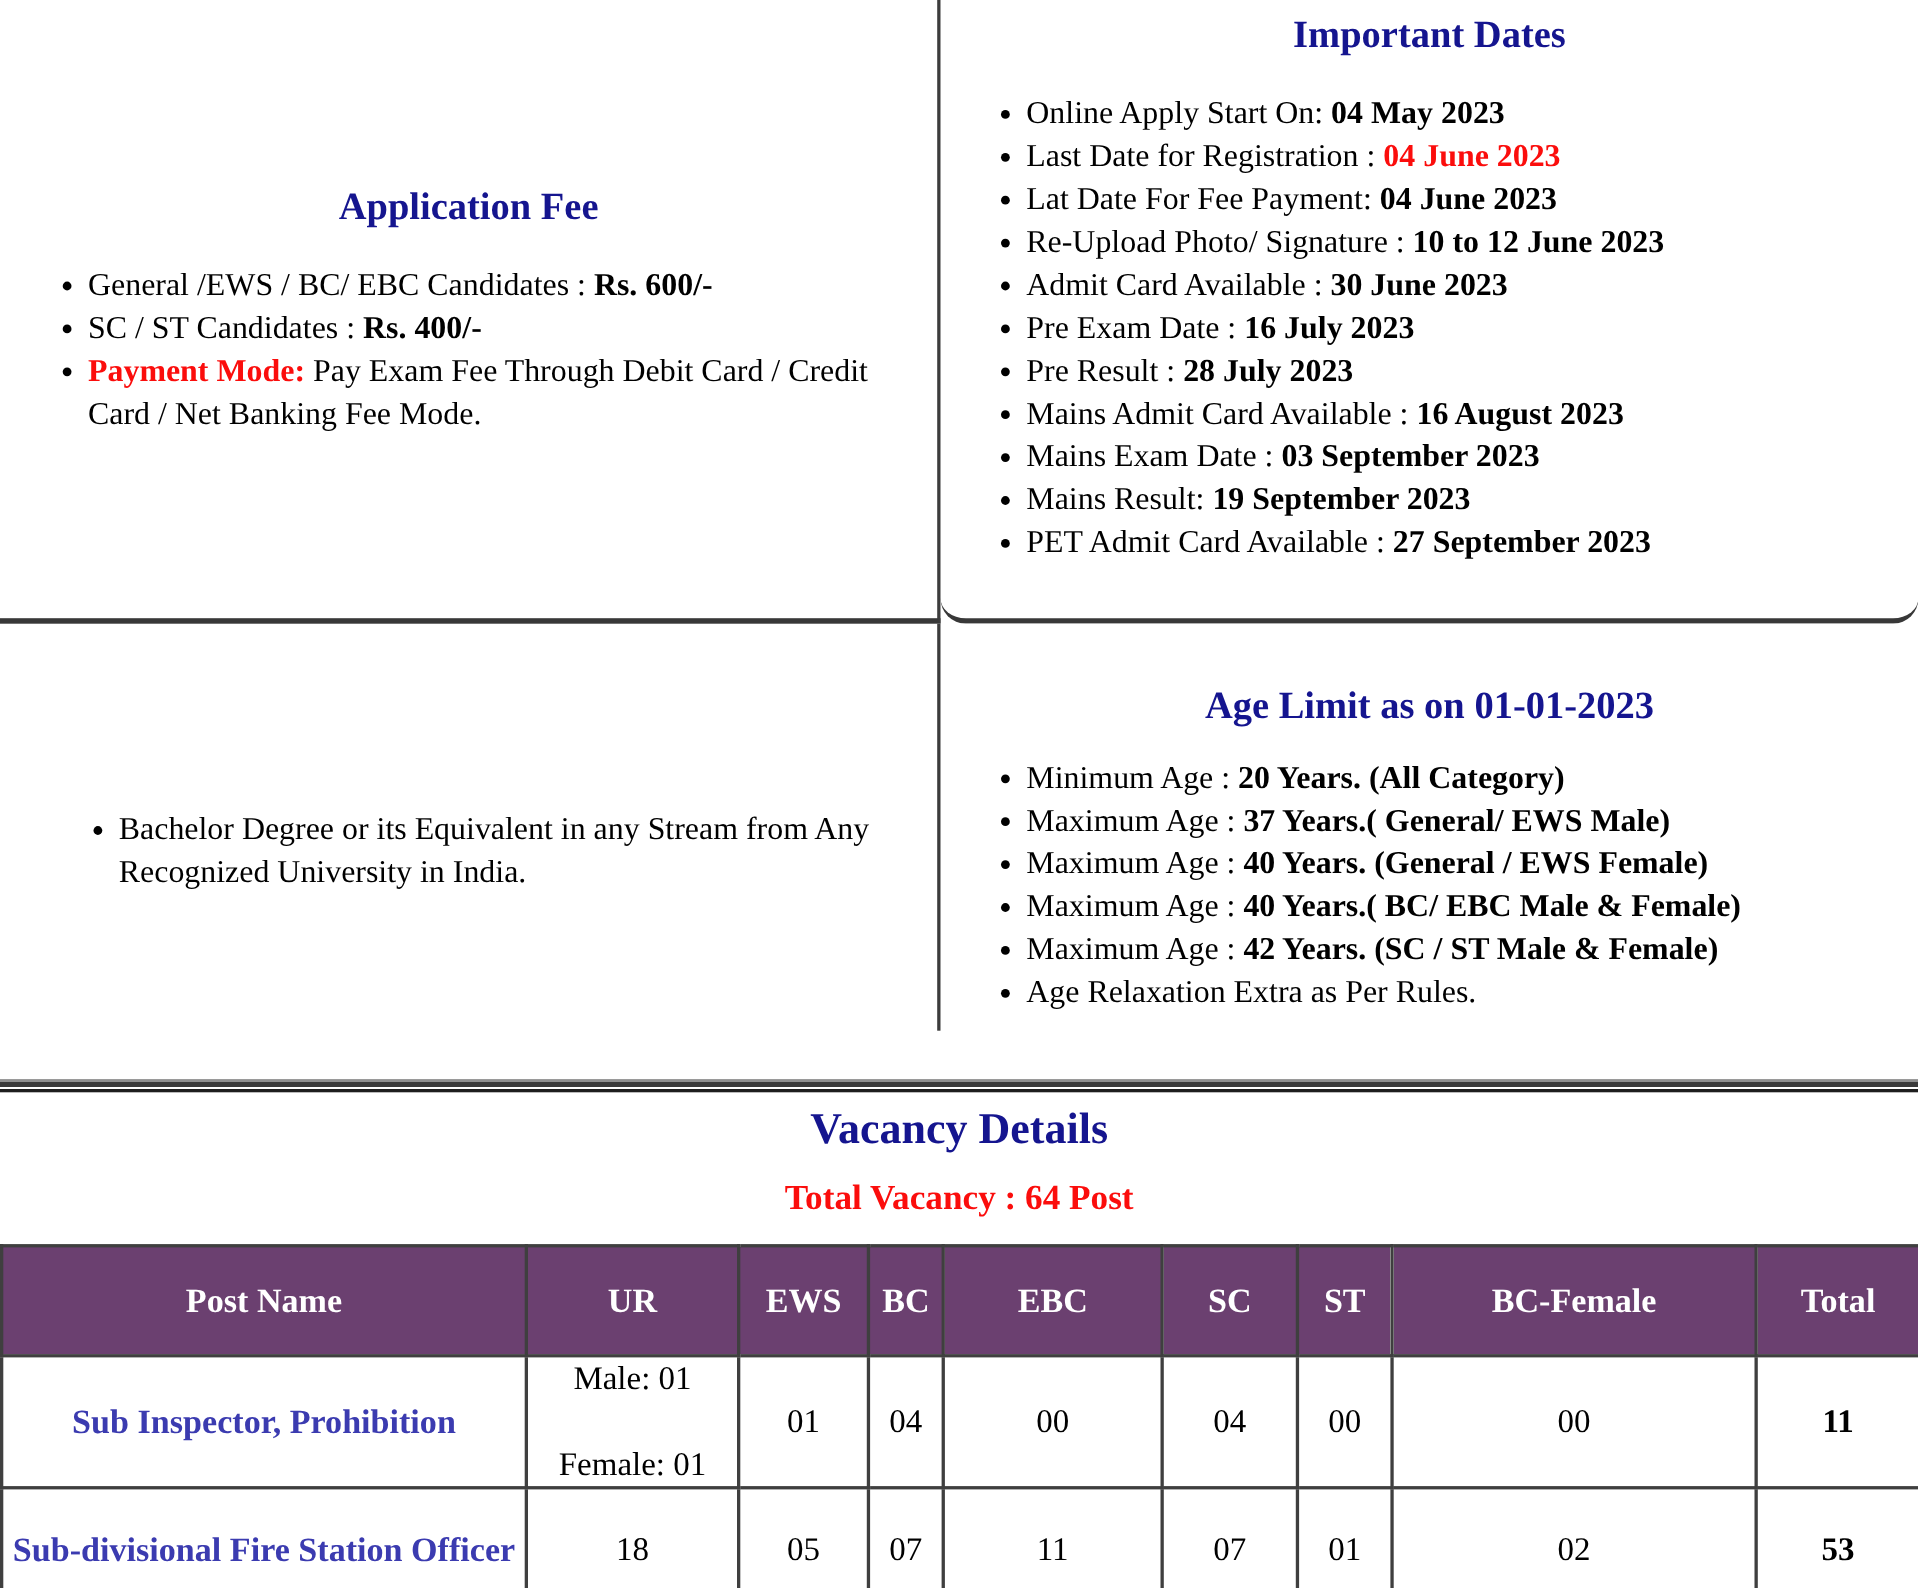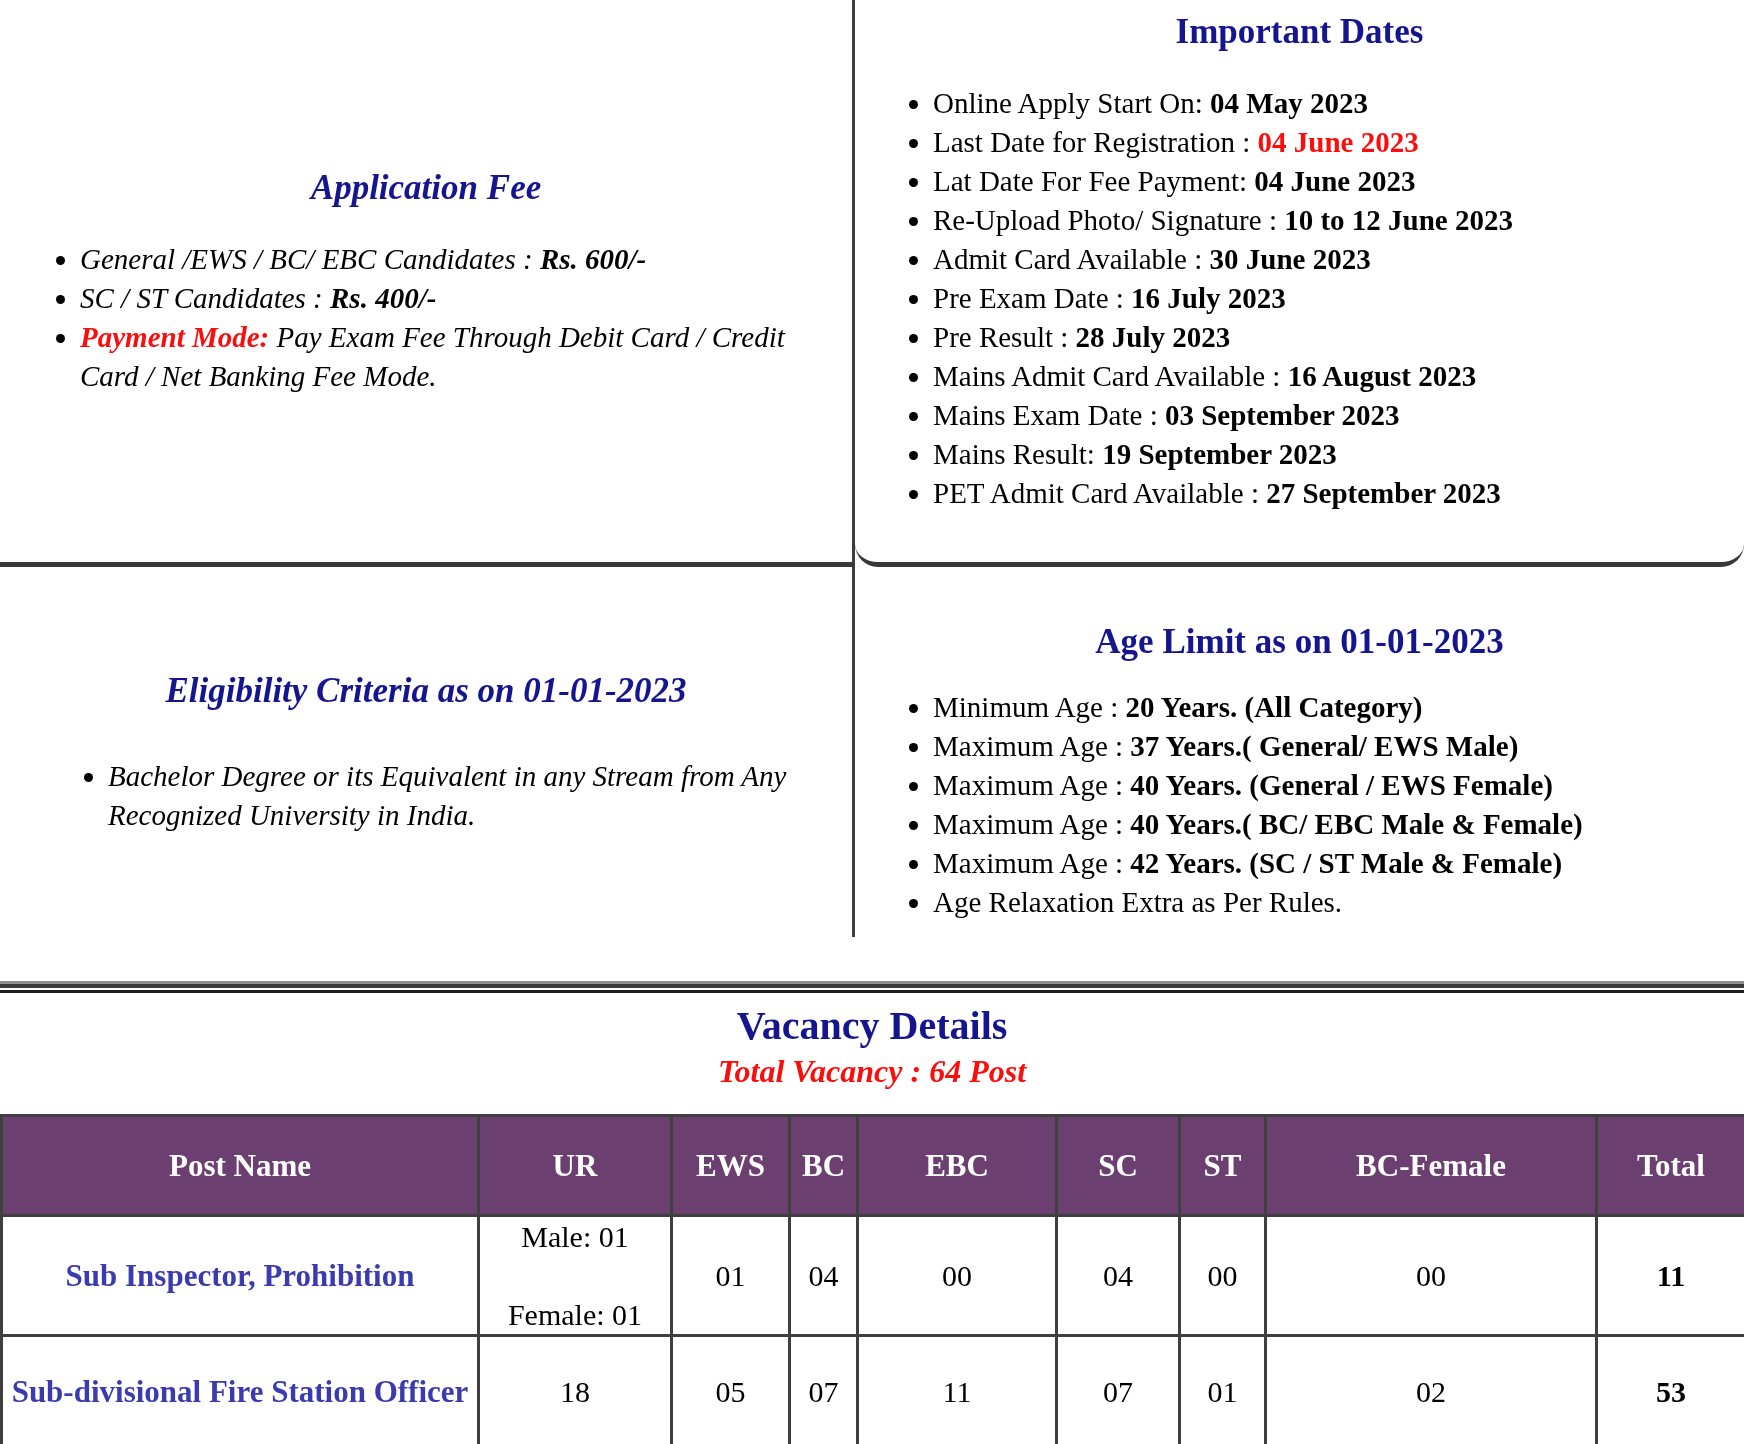--- a/index.html
+++ b/index.html
@@ -8,21 +8,21 @@
     width:1744px; height:1444px;
     font-family:"Liberation Serif", serif;
     color:#000;
     overflow:hidden;
   }
   .page { width:1744px; height:1444px; overflow:hidden; }
 
   
   .top-grid { display:grid; grid-template-columns:855px 889px; }
   .cell { overflow:hidden; }
-  .cell-l { border-right:3px solid #3c3c3c;font-style:italic; }
+  .cell-l { border-right:3px solid #3c3c3c; }
   .r1 { height:567px; border-bottom:5px solid #383838; }
   .r2 { height:370px; }
 
   .sec-title {
     font-size:35px; font-weight:bold; color:#15158f;
     text-align:center; line-height:44px;
   }
   ul.blist { list-style:disc outside; }
   ul.blist li {
     font-size:29px; line-height:39px;
@@ -49,23 +49,23 @@
       #1e1e1e 9px, #1e1e1e 12px);
   }
 
   
   .vac-title {
     margin-top:10px;
     font-size:40px; font-weight:bold; color:#15158f;
     text-align:center; line-height:46px;
   }
   .vac-subtitle {
-    margin-top:3px;
+    margin-top:20px;
     font-size:32px; font-weight:bold; color:#fb0d0c;
-    text-align:center; line-height:38px;font-style:italic;
+    text-align:center; line-height:38px;
   }
   table.vtable {
     width:1744px; margin-top:24px;
     border-collapse:collapse; table-layout:fixed;
     border:3px solid #2b2b2b;
   }
   .vtable th, .vtable td {
     border:3px solid #3f3f3f;
     text-align:center; vertical-align:middle;
     overflow:hidden;
@@ -119,21 +119,20 @@
         <li><span>Pre Exam Date : </span><b>16 July 2023</b></li>
         <li><span>Pre Result : </span><b>28 July 2023</b></li>
         <li><span>Mains Admit Card Available : </span><b>16 August 2023</b></li>
         <li><span>Mains Exam Date : </span><b>03 September 2023</b></li>
         <li><span>Mains Result: </span><b>19 September 2023</b></li>
         <li><span>PET Admit Card Available : </span><b>27 September 2023</b></li>
       </ul>
     </div>
 
     <div class="cell cell-l r2 c-elig">
-      <div class="sec-title">Eligibility Criteria as on 01-01-2023</div>
       <ul class="blist">
         <li>Bachelor Degree or its Equivalent in any Stream from Any Recognized University in India.</li>
       </ul>
     </div>
 
     <div class="cell r2 c-age">
       <div class="sec-title">Age Limit as on 01-01-2023</div>
       <ul class="blist">
         <li><span>Minimum Age : </span><b>20 Years. (All Category)</b></li>
         <li><span>Maximum Age : </span><b>37 Years.( General/ EWS Male)</b></li>

